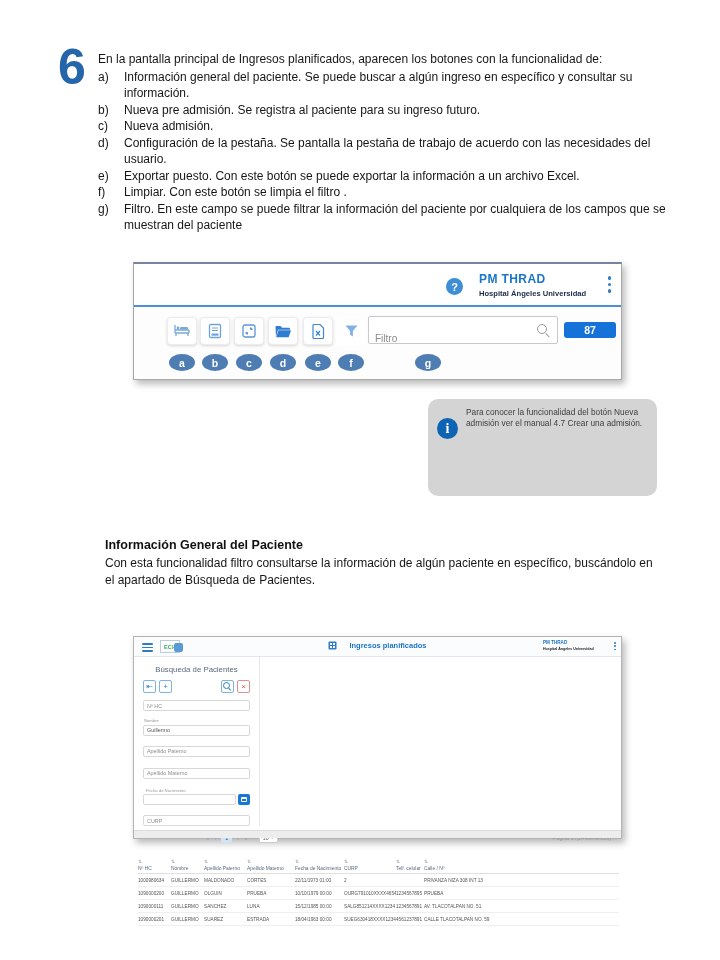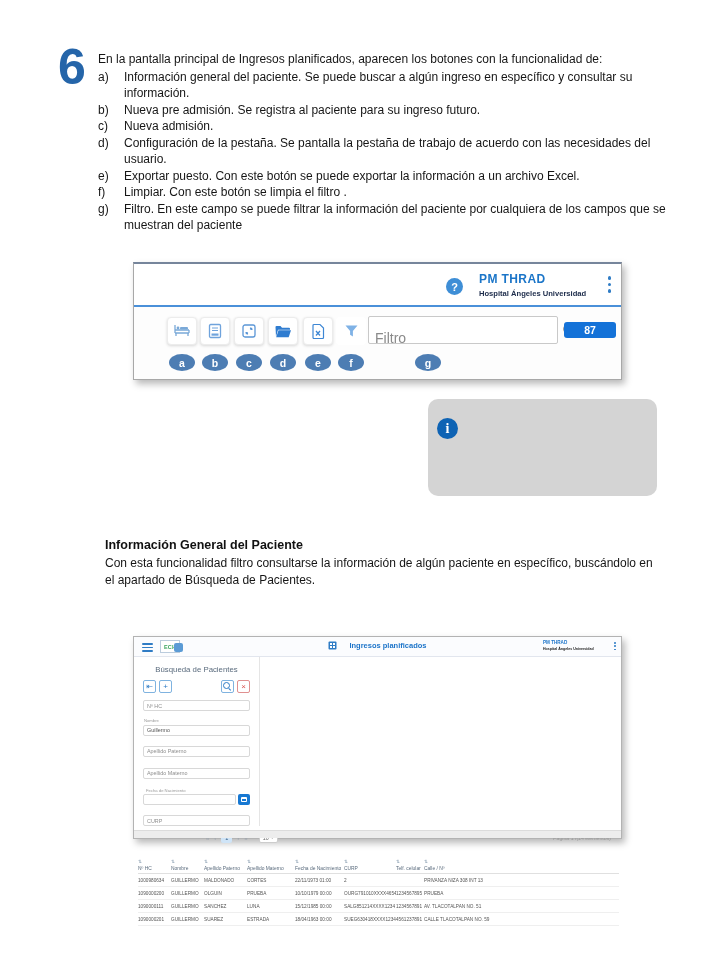--- a/index.html
+++ b/index.html
@@ -26,21 +26,21 @@
   .s1-brand-title { font-size:12px; font-weight:bold; color:#1b75c8; letter-spacing:0.4px; }
   .s1-brand-sub { font-size:7.6px; font-weight:bold; color:#1c2b4a; margin-top:3px; }
   .kebab { position:absolute; display:flex; flex-direction:column; gap:3px; cursor:pointer; }
   .s1-kebab { right:10px; top:12px; }
   .kebab i { width:3.5px; height:3.5px; border-radius:50%; background:#2f7cc5; }
   .s1-toolbar { position:relative; height:46px; }
   .tbtn { position:absolute; top:10px; width:30px; height:28px; background:#fff; border:1px solid #ececec;
           border-radius:4px; box-shadow:0 1px 3px rgba(0,0,0,0.15); display:flex; align-items:center; justify-content:center; }
   .filter-box { position:absolute; left:234px; top:9px; width:190px; height:28px; background:#fff;
                 border:1px solid #c9c9c9; border-radius:2px; display:flex; align-items:center; }
-  .filter-box input { flex:1; border:none; outline:none; font-size:14px; color:#404040; padding:0 6px;
+  .filter-box input { flex:1; border:none; outline:none; font-size:10px; color:#404040; padding:0 6px;
                       font-family:"Liberation Sans", sans-serif; background:transparent;margin-top:16px; }
   .filter-box input::placeholder { color:#8a8a8a; }
   .mag { position:relative; width:14px; height:14px; margin-right:7px; flex:0 0 14px; }
   .mag::before { content:""; position:absolute; left:1px; top:1px; width:8px; height:8px; border:1.4px solid #9a9a9a; border-radius:50%; }
   .mag::after { content:""; position:absolute; left:9.5px; top:9.5px; width:4.5px; height:1.4px; background:#9a9a9a; transform:rotate(45deg); transform-origin:0 0; }
   .badge57 { position:absolute; left:430px; top:15px; width:52px; height:16px; background:#1472d8; border-radius:3px;
              color:#fff; font-size:10.5px; font-weight:bold; display:flex; align-items:center; justify-content:center; }
   .callout { position:absolute; width:26px; height:17px; border-radius:50%; background:#4d7db3; color:#fff;
              font-size:10.5px; font-weight:bold; display:flex; align-items:center; justify-content:center; bottom:8px; }
 
@@ -220,20 +220,21 @@
     <div class="callout" style="left:102px">c</div>
     <div class="callout" style="left:136px">d</div>
     <div class="callout" style="left:171px">e</div>
     <div class="callout" style="left:204px">f</div>
     <div class="callout" style="left:281px">g</div>
   </div>
 
   <div class="note">
     <div class="note-icon">i</div>
     <div class="note-text">
+      <p>Para conocer la funcionalidad del botón Nueva admisión ver el manual 4.7 Crear una admisión.</p>
     </div>
   </div>
 
   <div class="section-heading">Información General del Paciente</div>
   <div class="section-body">Con esta funcionalidad filtro consultarse la información de  algún paciente en específico, buscándolo en el apartado de Búsqueda de Pacientes.</div>
 
   <div class="shot2">
     <div class="s2-topbar">
       <div class="burger">
           <i></i>

